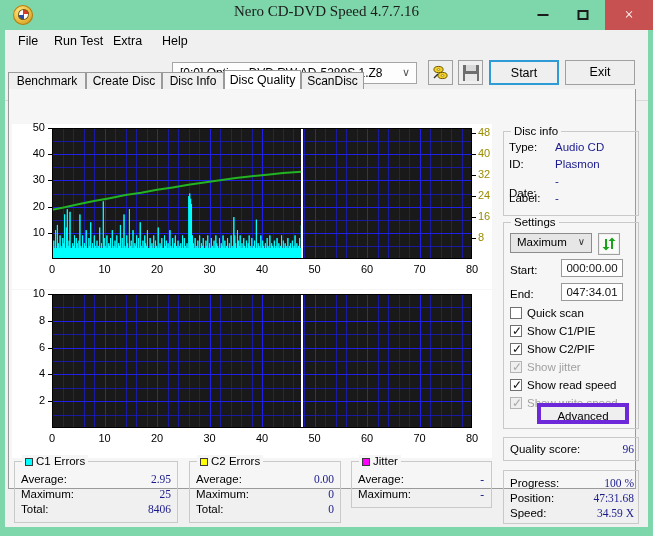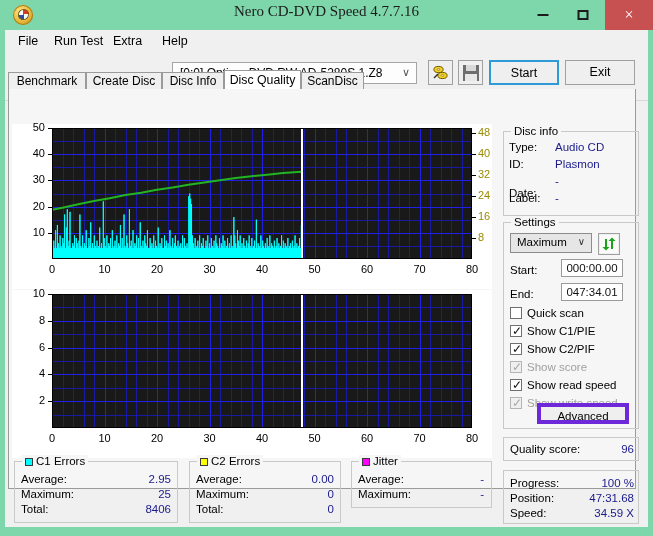--- a/index.html
+++ b/index.html
@@ -75,21 +75,21 @@
   .axis-label.x{text-align:center;}
   .axis-label.right{text-align:left;color:#9a8b00;}
   .tick{position:absolute;background:#000;}
   .cursor-line{position:absolute;background:#ffffff;width:2px;}
 
   
   .gbox{position:absolute;border:1px solid #c9c9c9;box-sizing:border-box;background:transparent;}
   .gbox>.lg{position:absolute;left:7px;top:-7px;background:#f6f6f6;padding:0 3px;font-size:11.5px;color:#000;white-space:nowrap;}
   .row-l{position:absolute;font-size:11.5px;color:#000;white-space:nowrap;}
   .row-v{position:absolute;font-size:11.5px;color:#1a1a8c;white-space:nowrap;}
-  .row-v.r{text-align:right;}
+  .row-v.r{text-align:right;font-family:Liberation Serif, serif;}
   .swatch{display:inline-block;width:8px;height:8px;border:1px solid #3a3a3a;vertical-align:-1px;margin-right:3px;box-sizing:border-box;}
 
   
   .rbox{position:absolute;border:1px solid #c9c9c9;box-sizing:border-box;}
   .ifield{position:absolute;background:#fff;border:1px solid #9a9a9a;box-sizing:border-box;font-size:11.5px;color:#111;text-align:center;line-height:16px;}
   .selbox{position:absolute;background:#e6e6e6;border:1px solid #8c8c8c;box-sizing:border-box;font-size:11.5px;color:#000;}
   .selbox .st{position:absolute;left:6px;top:2px;}
   .selbox .sa{position:absolute;right:6px;top:2px;font-size:10px;color:#333;}
   .cbx{position:absolute;width:12px;height:12px;background:#fff;border:1px solid #707070;box-sizing:border-box;}
   .cbx.dis{background:#efefef;border-color:#b4b4b4;}
@@ -404,21 +404,21 @@
     <span class="cbl" style="left:23px;top:102px">Show C1/PIE</span>
 
     <div class="cbx" style="left:6px;top:120px">
         <span class="ck">✓</span>
       </div>
     <span class="cbl" style="left:23px;top:120px">Show C2/PIF</span>
 
     <div class="cbx dis" style="left:6px;top:138px">
         <span class="ck">✓</span>
       </div>
-    <span class="cbl dis" style="left:23px;top:138px">Show score</span>
+    <span class="cbl dis" style="left:23px;top:138px">Show jitter</span>
 
     <div class="cbx" style="left:6px;top:156px">
         <span class="ck">✓</span>
       </div>
     <span class="cbl" style="left:23px;top:156px">Show read speed</span>
 
     <div class="cbx dis" style="left:6px;top:174px">
         <span class="ck">✓</span>
       </div>
     <span class="cbl dis" style="left:23px;top:174px">Show write speed</span>

